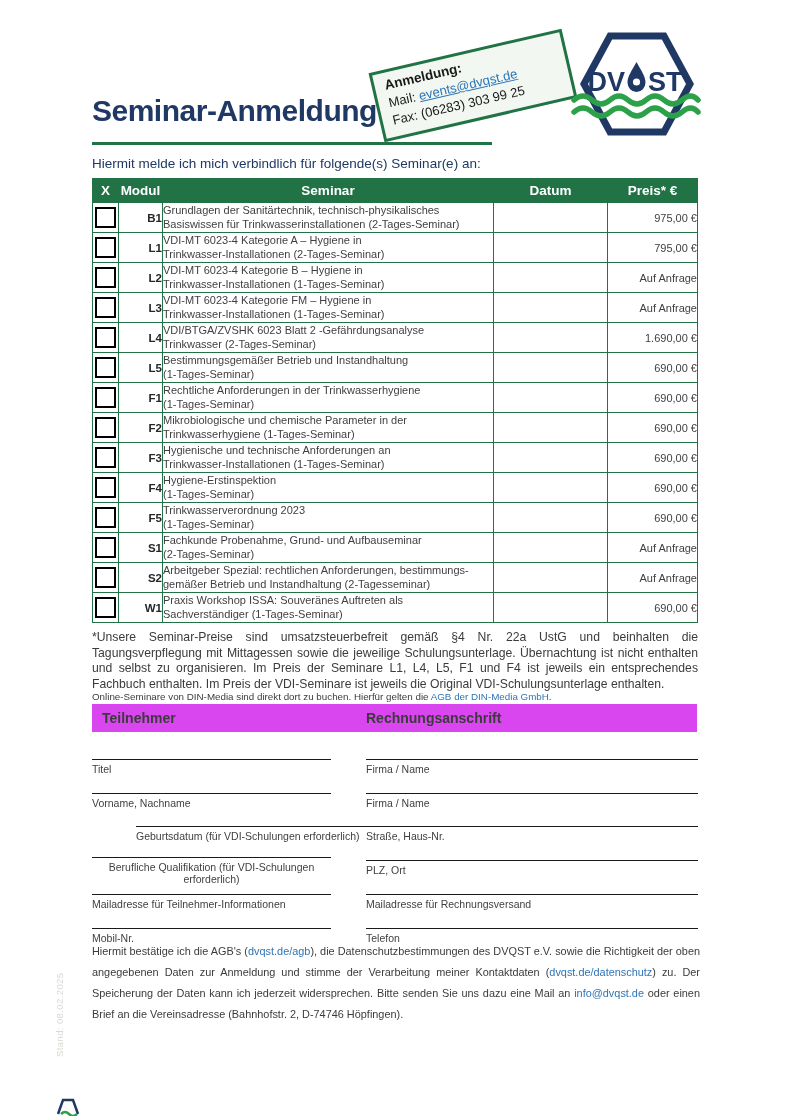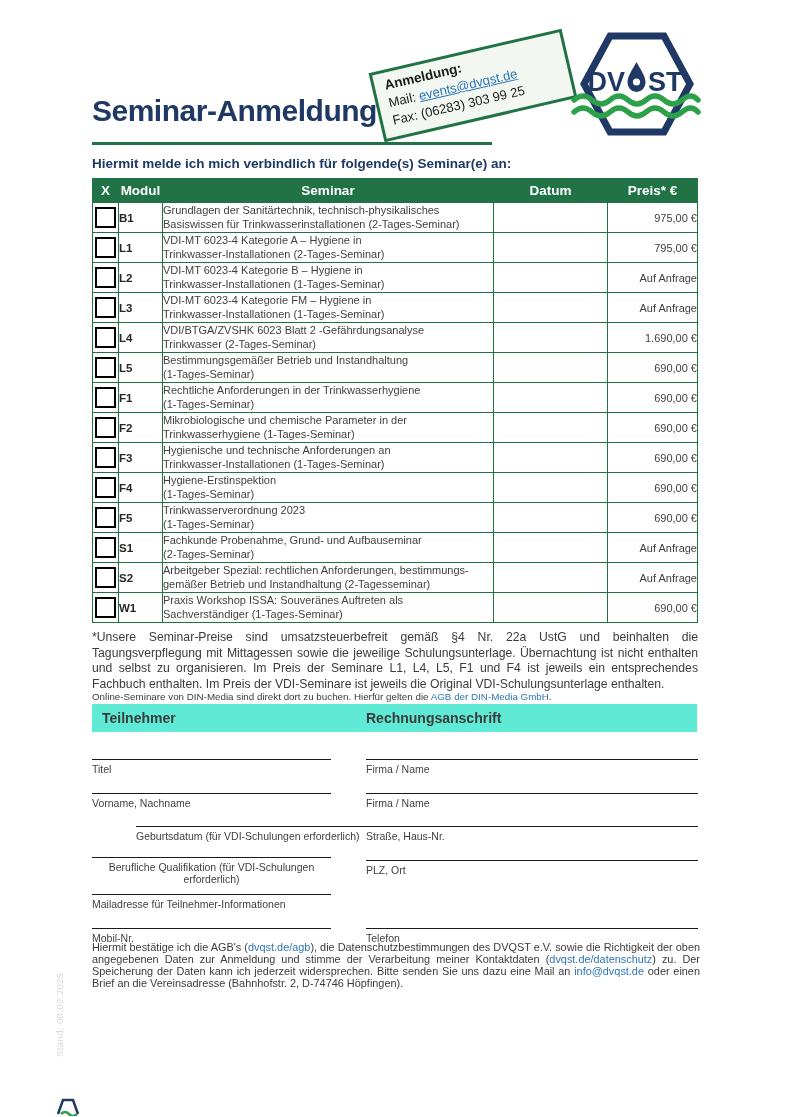--- a/index.html
+++ b/index.html
@@ -19,58 +19,58 @@
     transform:rotate(-13deg);
     border:3px solid #217346;background:#f2f8f1;
     padding:4px 10px 7px 10px;font-size:13px;color:#1a1a1a;line-height:18px;
   }
   .stamp-heading{font-weight:bold;font-size:13.5px;}
   .link{color:#2E75B6;text-decoration:underline;cursor:pointer;}
   .plain-link{color:#2E75B6;cursor:pointer;text-decoration:none;}
 
   .logo{position:absolute;left:568px;top:24px;}
 
-  .intro{position:absolute;left:92px;top:156px;font-size:13.5px;font-weight:bold;color:#1F3864;}
+  .intro{position:absolute;left:92px;top:156px;font-size:13.5px;font-weight:normal;color:#1F3864;}
 
   
   table.seminars{
     position:absolute;left:92px;top:178px;width:605px;
     border-collapse:collapse;table-layout:fixed;
   }
   table.seminars th,table.seminars td{border:1px solid #217346;padding:0;}
   table.seminars thead th{
     background:#217346;color:#ffffff;font-weight:bold;height:23px;
     font-size:13.5px;text-align:center;
   }
   th.h-modul{font-size:10.5px;}
   th.h-seminar{text-align:left;padding-left:8px;}
   table.seminars tbody tr{height:30px;}
   td.check-cell{text-align:center;vertical-align:middle;}
   .checkbox{width:17px;height:17px;border:2px solid #000;background:#fff;margin:0 auto;}
-  td.code-cell{font-weight:bold;font-size:11.5px;color:#262626;text-align:left;vertical-align:middle;}
+  td.code-cell{font-weight:bold;font-size:11.5px;color:#262626;text-align:right;vertical-align:middle;}
   td.seminar-cell{font-size:11px;line-height:13.5px;color:#3F3F3F;padding:1px 4px 1px 8px;vertical-align:middle;}
   td.seminar-cell .sl{display:block;}
   td.date-cell{background:#fff;}
   td.price-cell{font-size:11px;color:#3F3F3F;text-align:right;padding-right:10px;vertical-align:middle;}
 
   
   .price-note{position:absolute;left:92px;top:630px;width:606px;font-size:12.2px;line-height:15.7px;text-align:justify;color:#3b3b3b;}
   .online-note{position:absolute;left:92px;top:691px;width:606px;font-size:9.8px;color:#3b3b3b;}
 
   
-  .section-band{position:absolute;left:92px;top:704px;width:605px;height:28px;background:#5eead4;}
+  .section-band{position:absolute;left:92px;top:704px;width:605px;height:28px;background:#d946ef;}
   .band-heading{position:absolute;top:6px;font-size:14px;font-weight:bold;color:#3b3b3b;}
   .band-heading.left{left:10px;}
   .band-heading.right{left:274px;}
 
   .field{position:absolute;}
   .field-line{border-top:1.5px solid #1a1a1a;height:0;}
   .field-label{padding-top:3px;font-size:10.5px;color:#3F3F3F;}
 
-  .legal{position:absolute;left:92px;top:941px;width:608px;font-size:10.9px;line-height:12px;text-align:justify;color:#3b3b3b;}
+  .legal{position:absolute;left:92px;top:941px;width:608px;font-size:10.9px;line-height:21px;text-align:justify;color:#3b3b3b;}
 
   .stand-note{
     position:absolute;left:54px;top:947px;height:110px;
     writing-mode:vertical-rl;transform:rotate(180deg);
     font-size:9.5px;color:#D8D8D4;letter-spacing:0.4px;
   }
   .footer-fragment{position:absolute;left:55px;top:1096px;}
 </style>
 </head>
 <body>
@@ -337,17 +337,21 @@
     <div class="field-label">Firma / Name</div>
   </div>
     <div class="field" style="left: 366px; top: 826px; width: 332px;">
     <div class="field-line"></div>
     <div class="field-label">Straße, Haus-Nr.</div>
   </div>
     <div class="field" style="left: 366px; top: 860px; width: 332px;">
     <div class="field-line"></div>
     <div class="field-label">PLZ, Ort</div>
   </div>
+    <div class="field" style="left: 366px; top: 894px; width: 332px;">
+    <div class="field-line"></div>
+    <div class="field-label">Mailadresse für Rechnungsversand</div>
+  </div>
     <div class="field" style="left: 366px; top: 928px; width: 332px;">
     <div class="field-line"></div>
     <div class="field-label">Telefon</div>
   </div>
   </div>
 
 </body></html>

